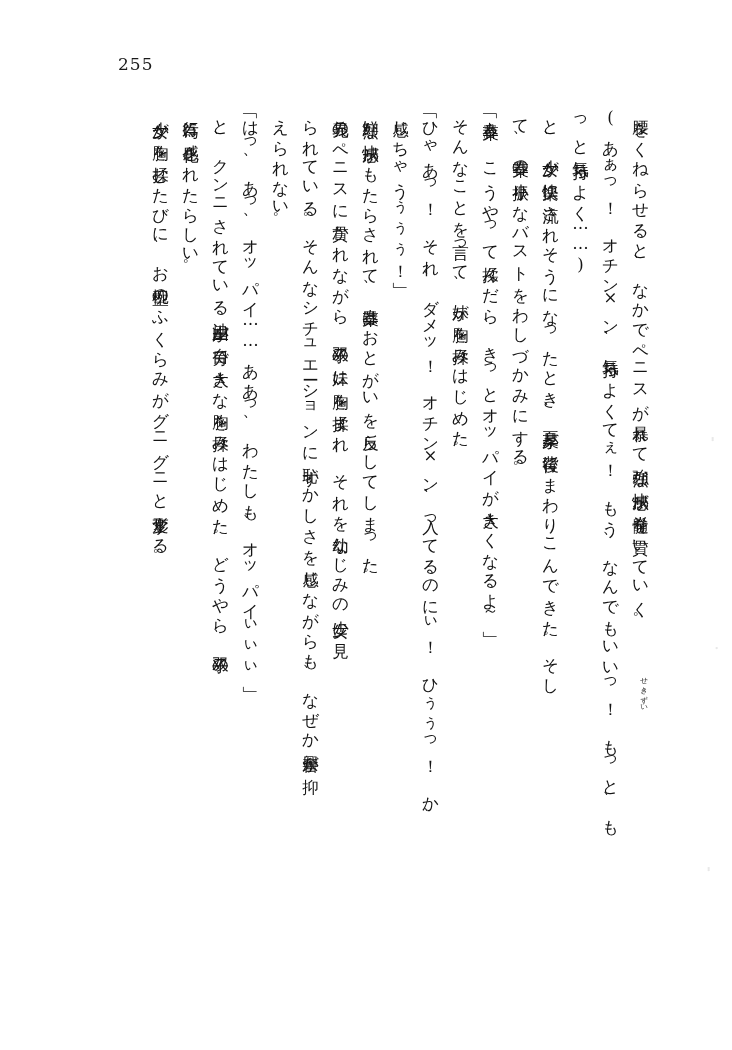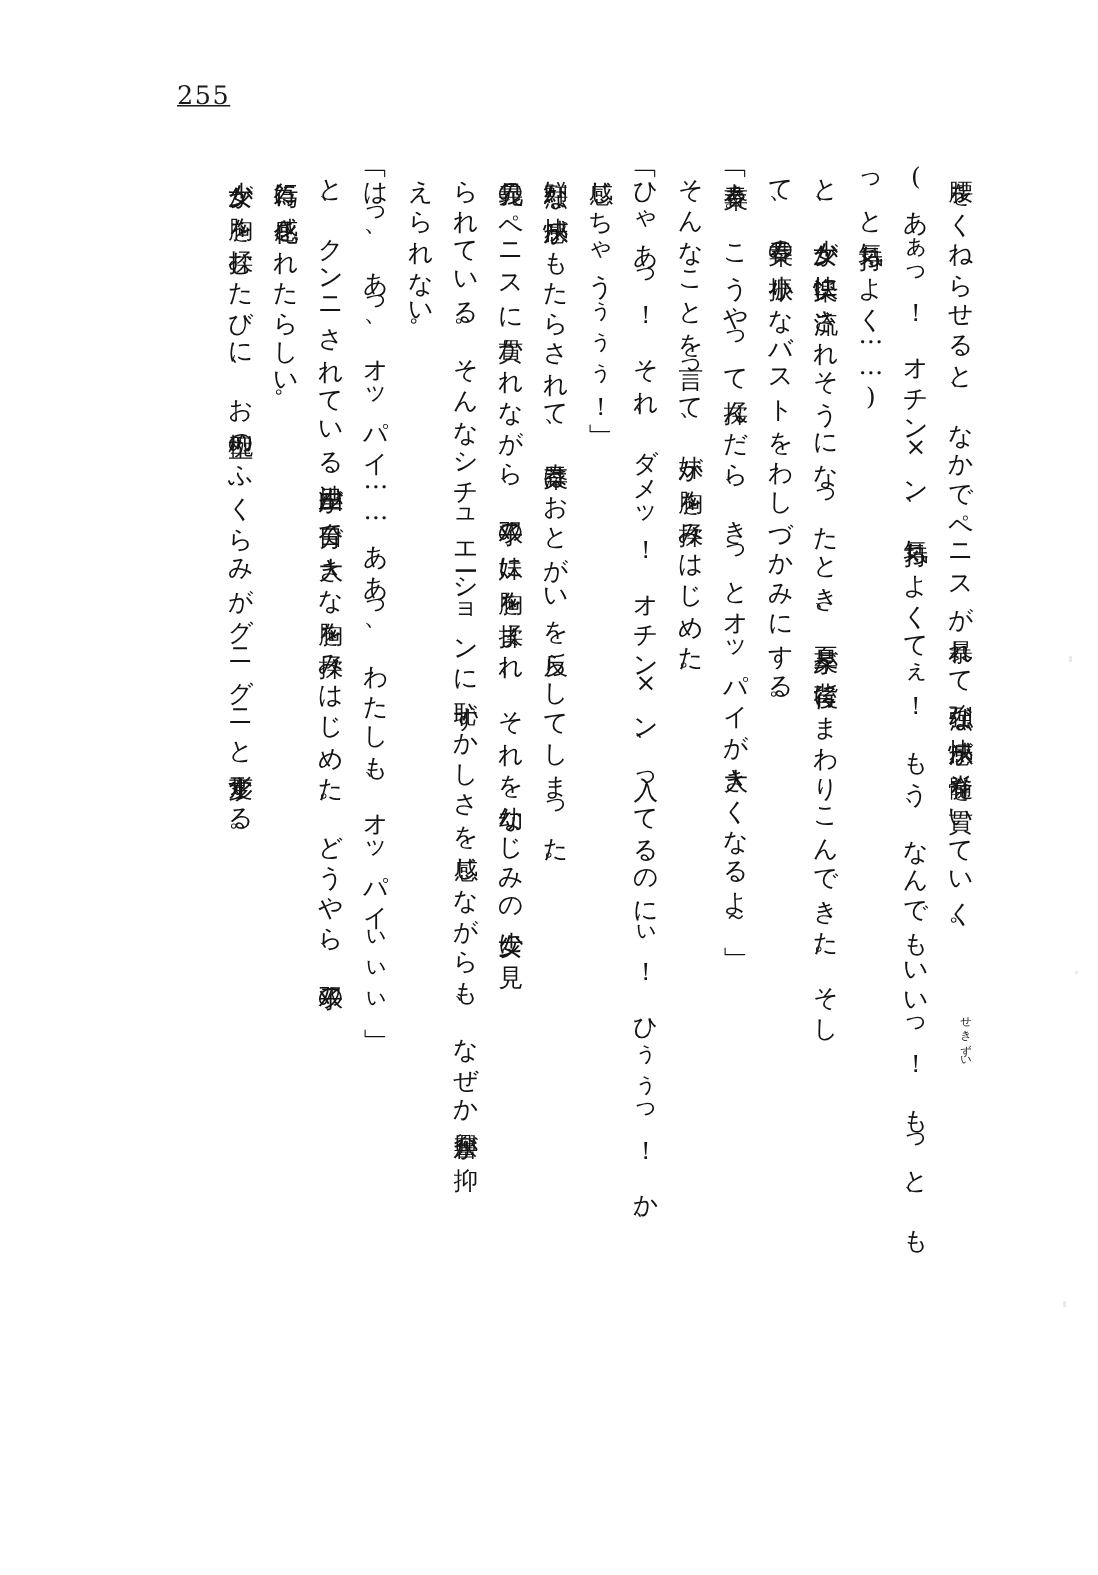--- a/index.html
+++ b/index.html
@@ -22,21 +22,20 @@
     box-sizing: border-box;
   }
   .page-number {
     position: absolute;
     left: 118px;
     top: 54px;
     font-size: 17px;
     letter-spacing: 1px;
     color: #1a1a1a;
     font-family: "DejaVu Serif", "Liberation Serif", serif;
-    text-decoration: underline;
   }
   .text-body {
     position: absolute;
     top: 108px;
     left: 78px;
     width: 570px;
     height: 880px;
     display: flex;
     flex-direction: row-reverse;
     align-items: flex-start;

